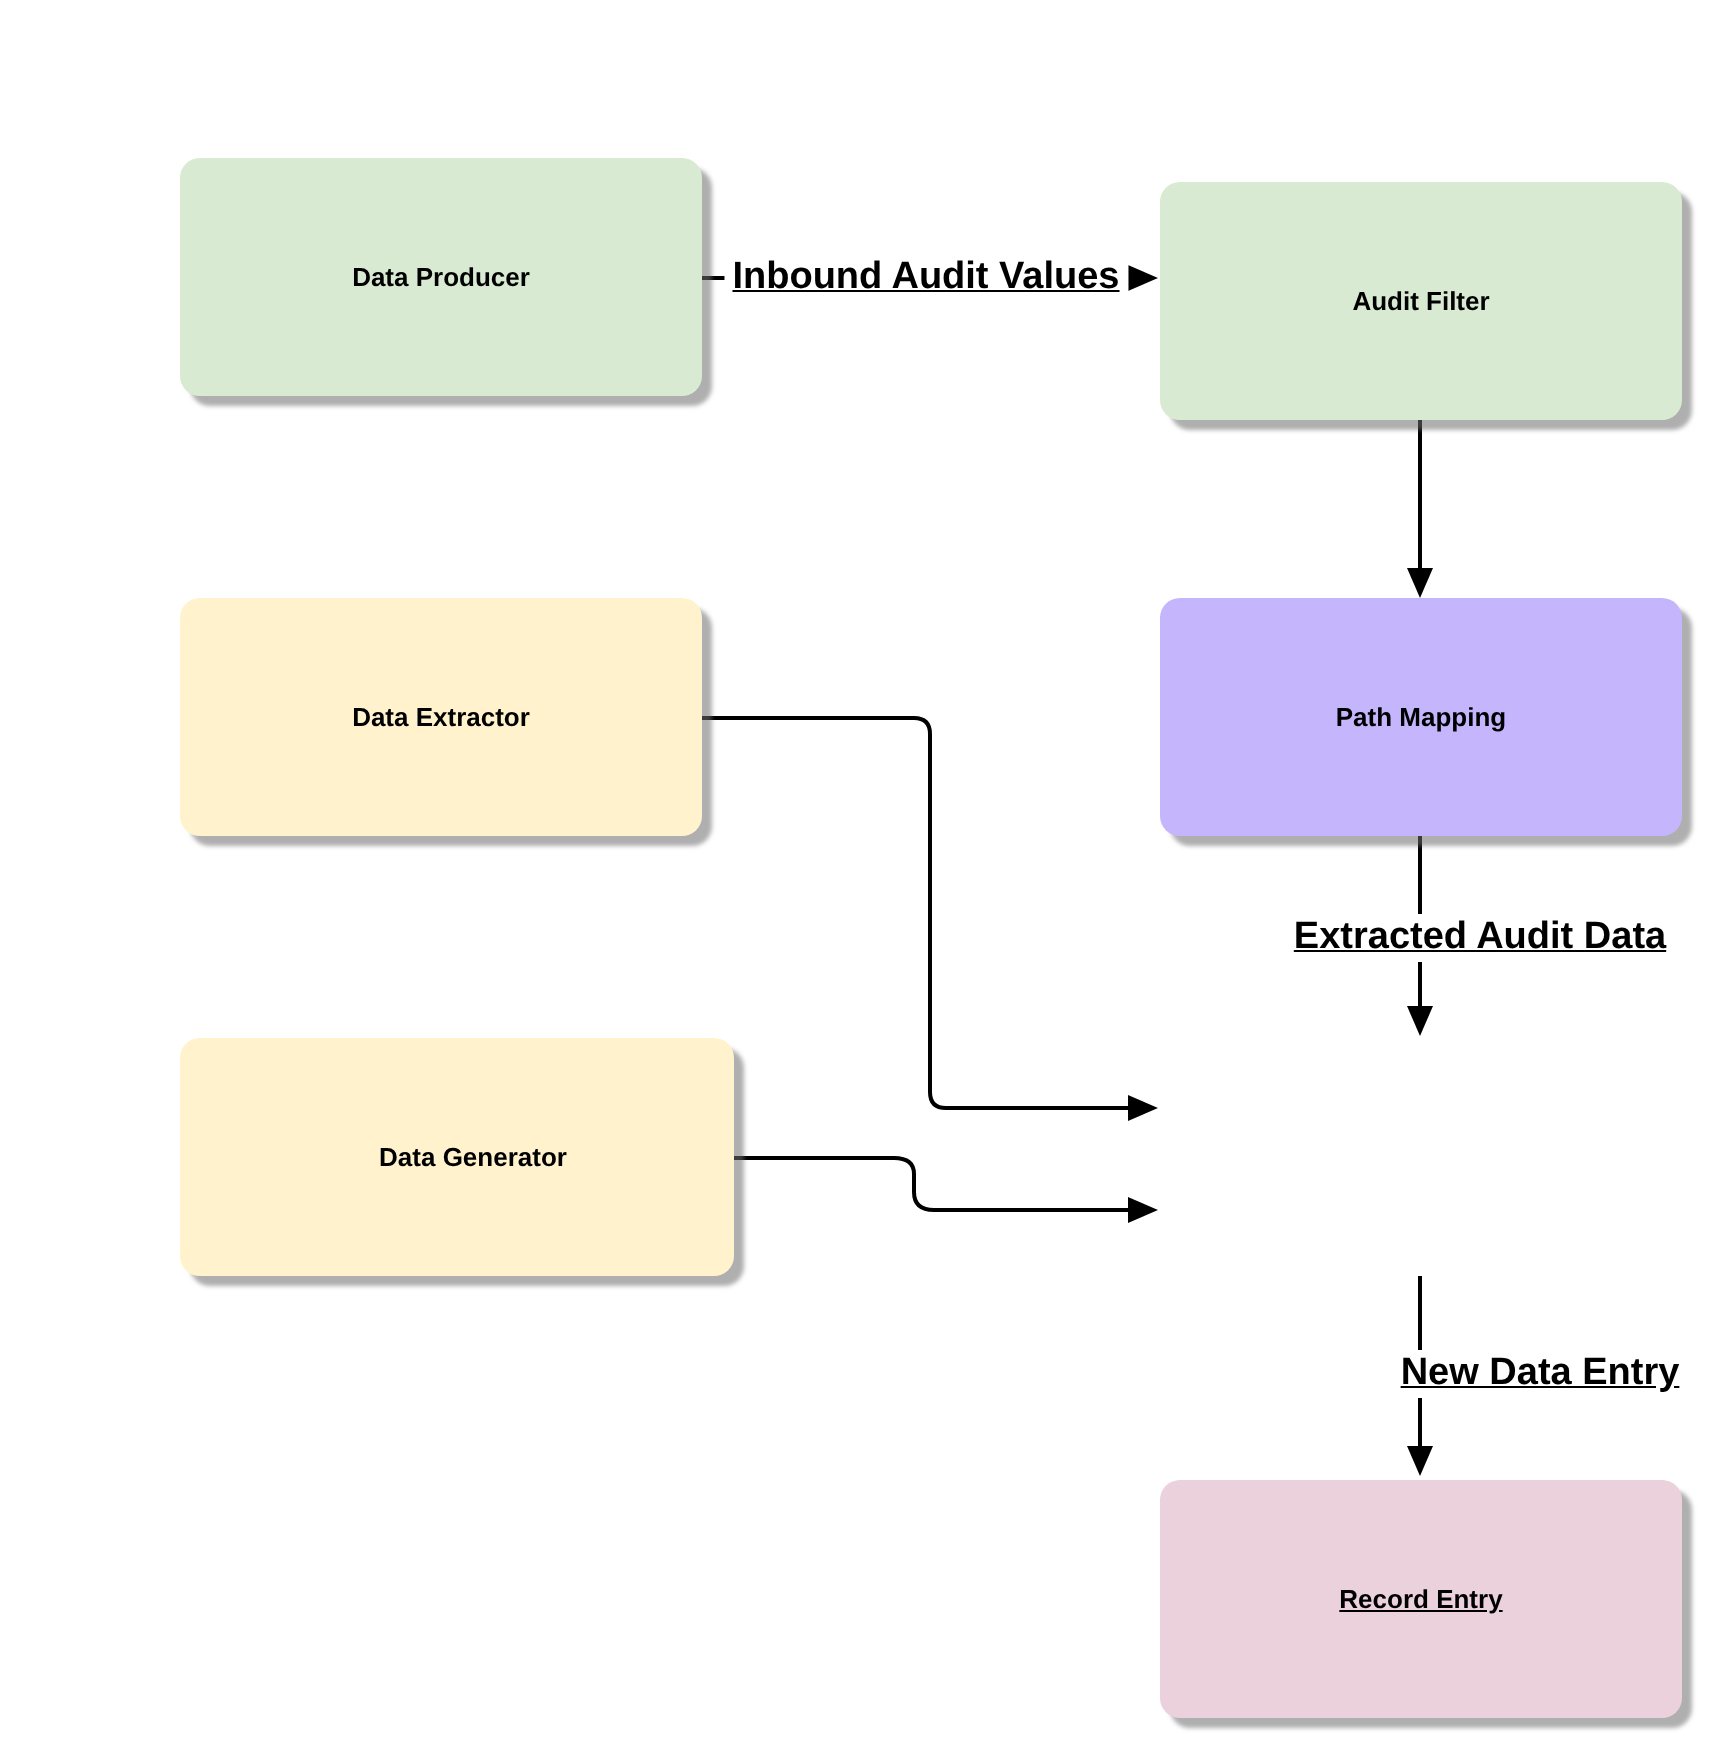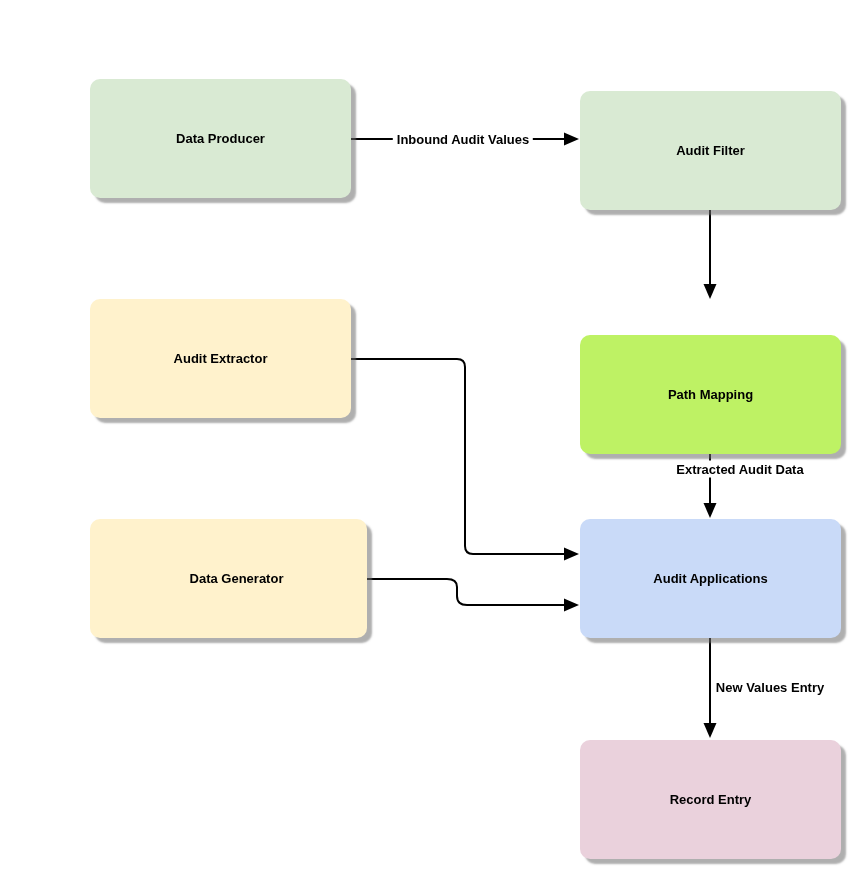--- a/index.html
+++ b/index.html
@@ -36,31 +36,32 @@
     color: #000000;
     text-align: center;
     line-height: 1.2;
   }
   .n-data-producer      { left: 90px;  top: 79px;  }
   .n-audit-filter       { left: 580px; top: 79px;  }
   .n-data-extractor     { left: 90px;  top: 299px; }
   .n-path-mapping       { left: 580px; top: 299px; }
   .n-data-generator     { left: 90px;  top: 519px; }
   .n-audit-applications { left: 580px; top: 519px; }
-  .n-record-entry       { left: 580px; top: 740px; }
+  .n-record-entry       { left: 580px; top: 740px; text-decoration: underline; }
 
   .edge-label {
     position: absolute;
     transform: translate(-50%, -50%);
     background: #ffffff;
     padding: 1px 4px;
-    font-size: 13px;
+    font-size: 19px;
     font-weight: bold;
     color: #000000;
     white-space: nowrap;
+    text-decoration: underline;
   }
   .l-inbound   { left: 463px; top: 139px; }
   .l-extracted { left: 710px; top: 469px; margin-left: 30px; }
   .l-new-entry { left: 770px; top: 687px; }
 </style>
 </head>
 <body>
 
 <div class="canvas">
 
@@ -85,36 +86,33 @@
 
   <div class="node n-data-producer" style="background-color: rgb(217, 234, 211);">
     <span class="node-label">Data Producer</span>
   </div>
 
   <div class="node n-audit-filter" style="background-color: rgb(217, 234, 211); margin-top: 12px;">
     <span class="node-label">Audit Filter</span>
   </div>
 
   <div class="node n-data-extractor" style="background-color: rgb(255, 242, 204);">
-    <span class="node-label">Audit Extractor</span>
+    <span class="node-label">Data Extractor</span>
   </div>
 
-  <div class="node n-path-mapping" style="background-color: #bef264; margin-top: 36px;">
+  <div class="node n-path-mapping" style="background-color: #c4b5fd;">
     <span class="node-label">Path Mapping</span>
   </div>
 
   <div class="node n-data-generator" style="background-color: rgb(255, 242, 204); padding-left: 16px;">
     <span class="node-label">Data Generator</span>
   </div>
 
-  <div class="node n-audit-applications" style="background-color: rgb(201, 218, 248);">
-    <span class="node-label">Audit Applications</span>
-  </div>
 
   <div class="node n-record-entry" style="background-color: rgb(234, 209, 220);">
     <span class="node-label">Record Entry</span>
   </div>
 
   <div class="edge-label l-inbound">Inbound Audit Values</div>
   <div class="edge-label l-extracted">Extracted Audit Data</div>
-  <div class="edge-label l-new-entry">New Values Entry</div>
+  <div class="edge-label l-new-entry">New Data Entry</div>
 
 </div>
 
 </body></html>

